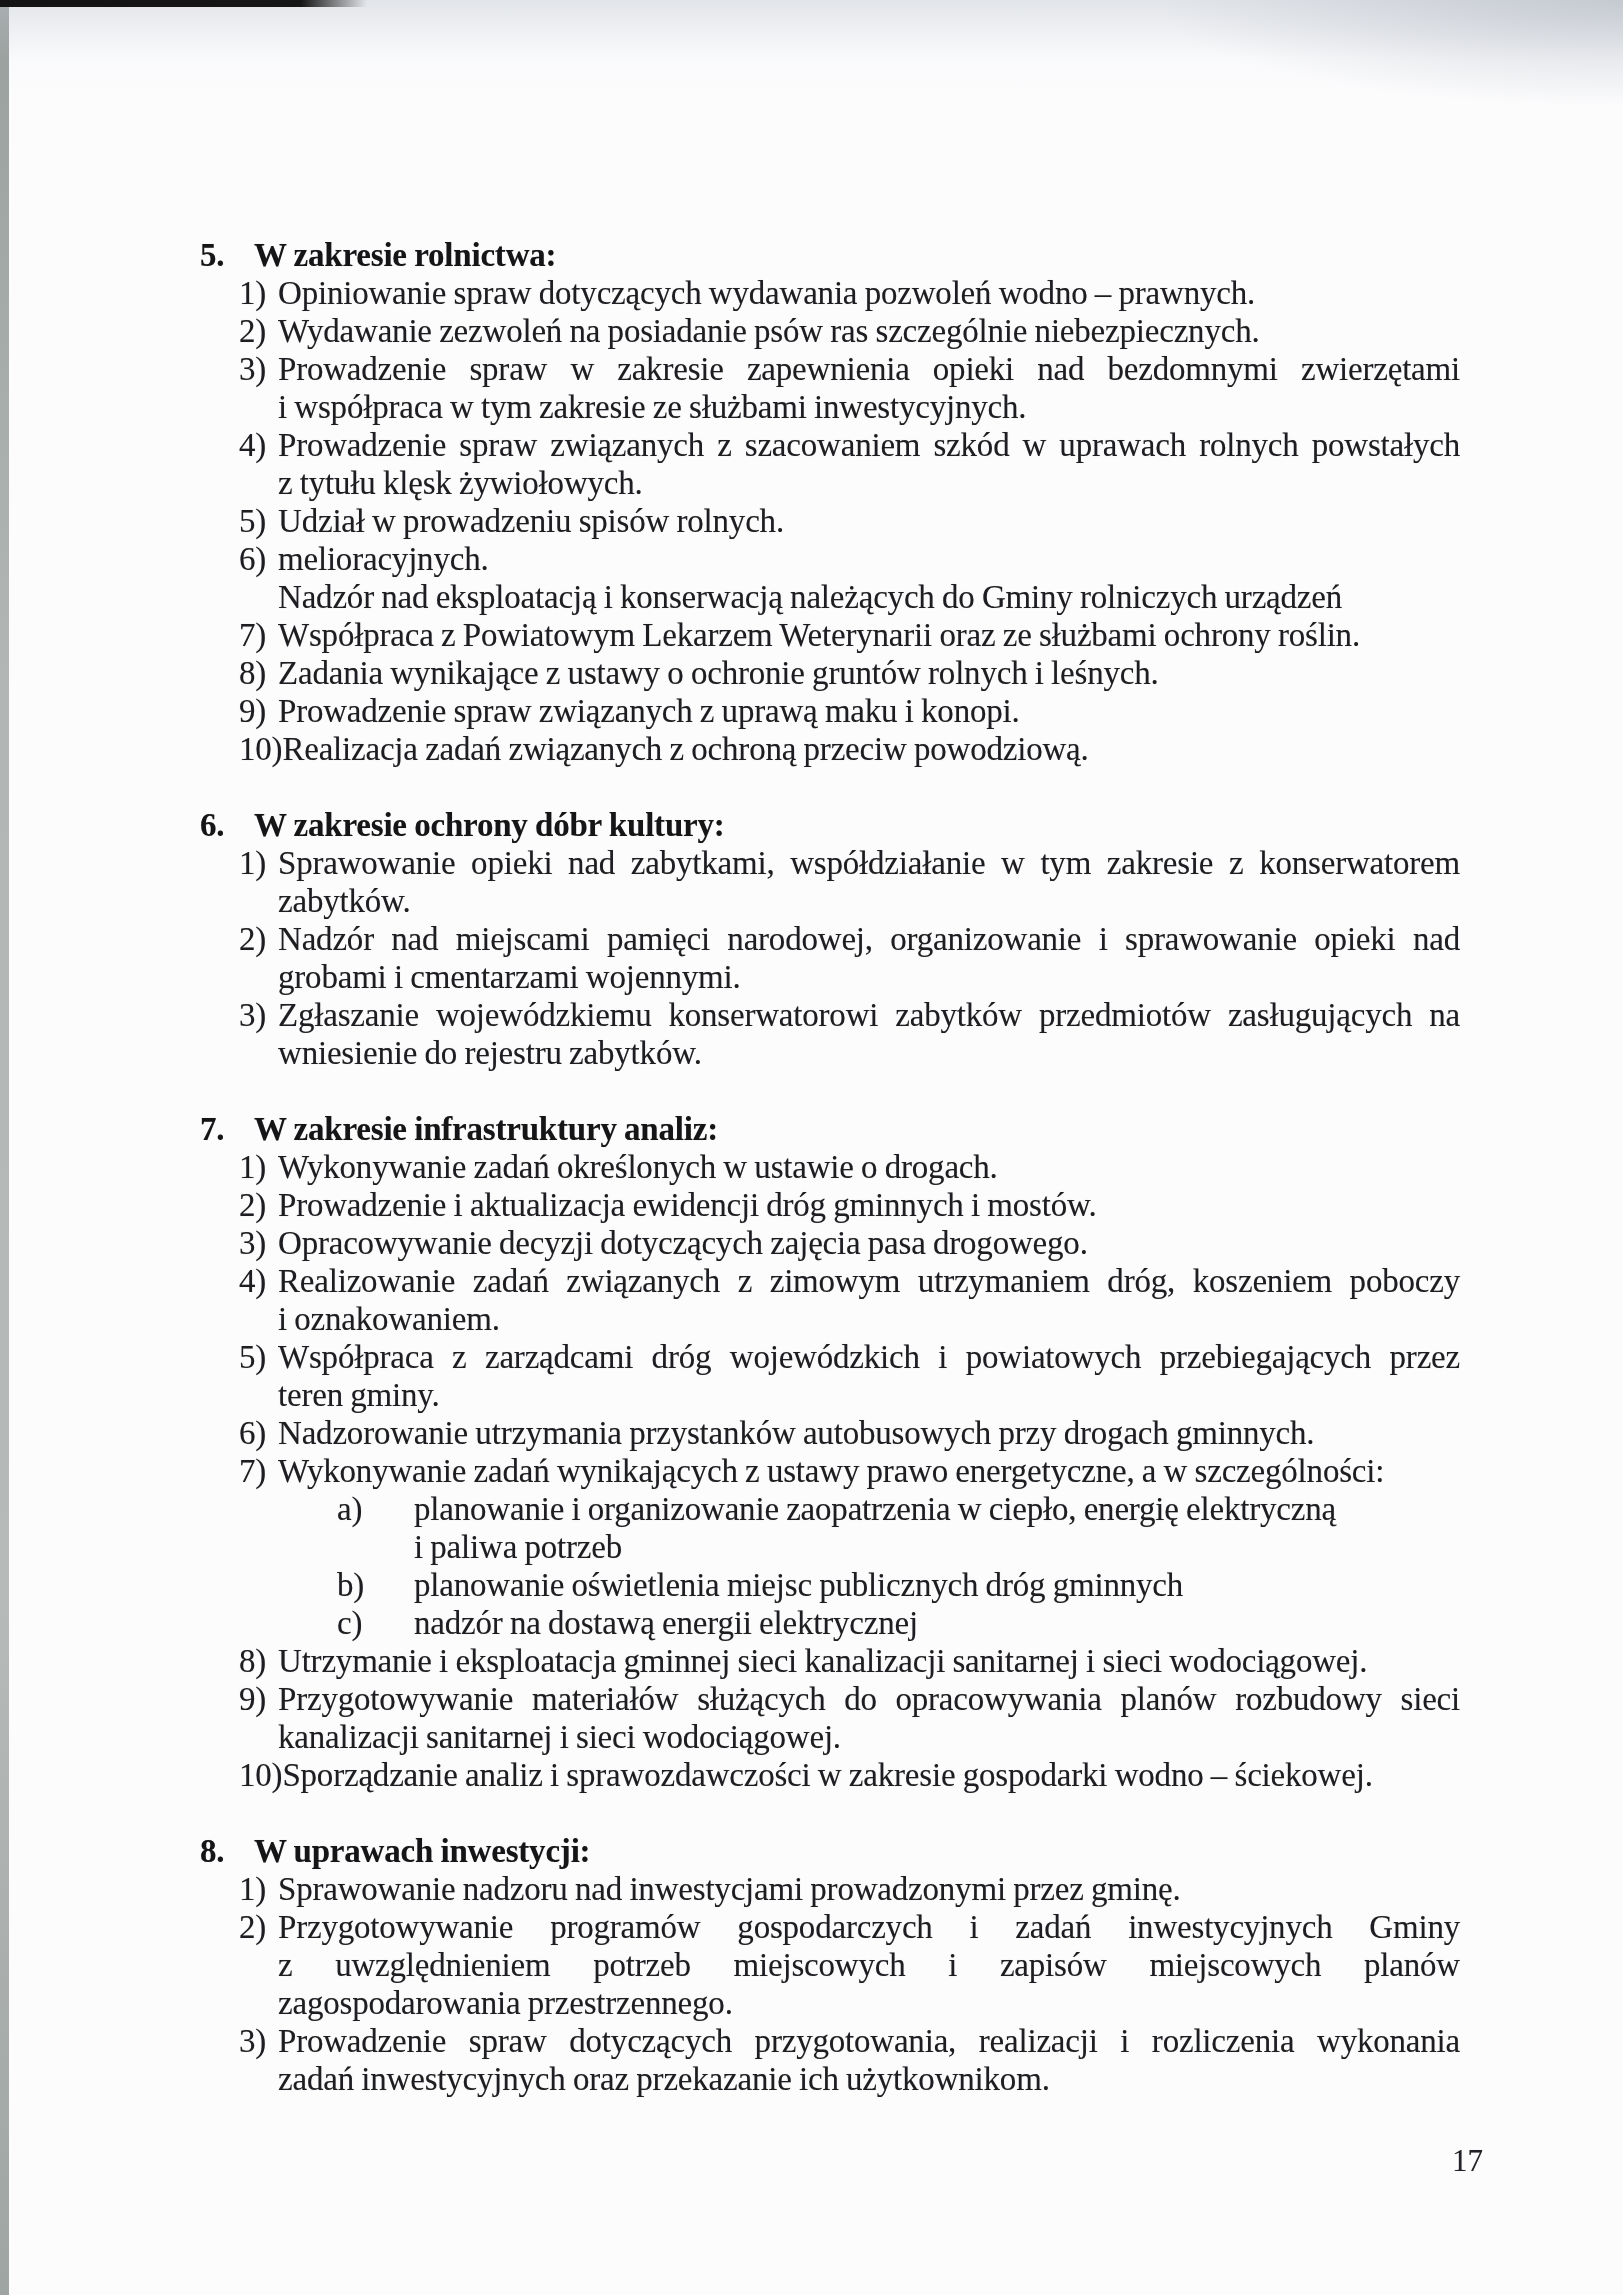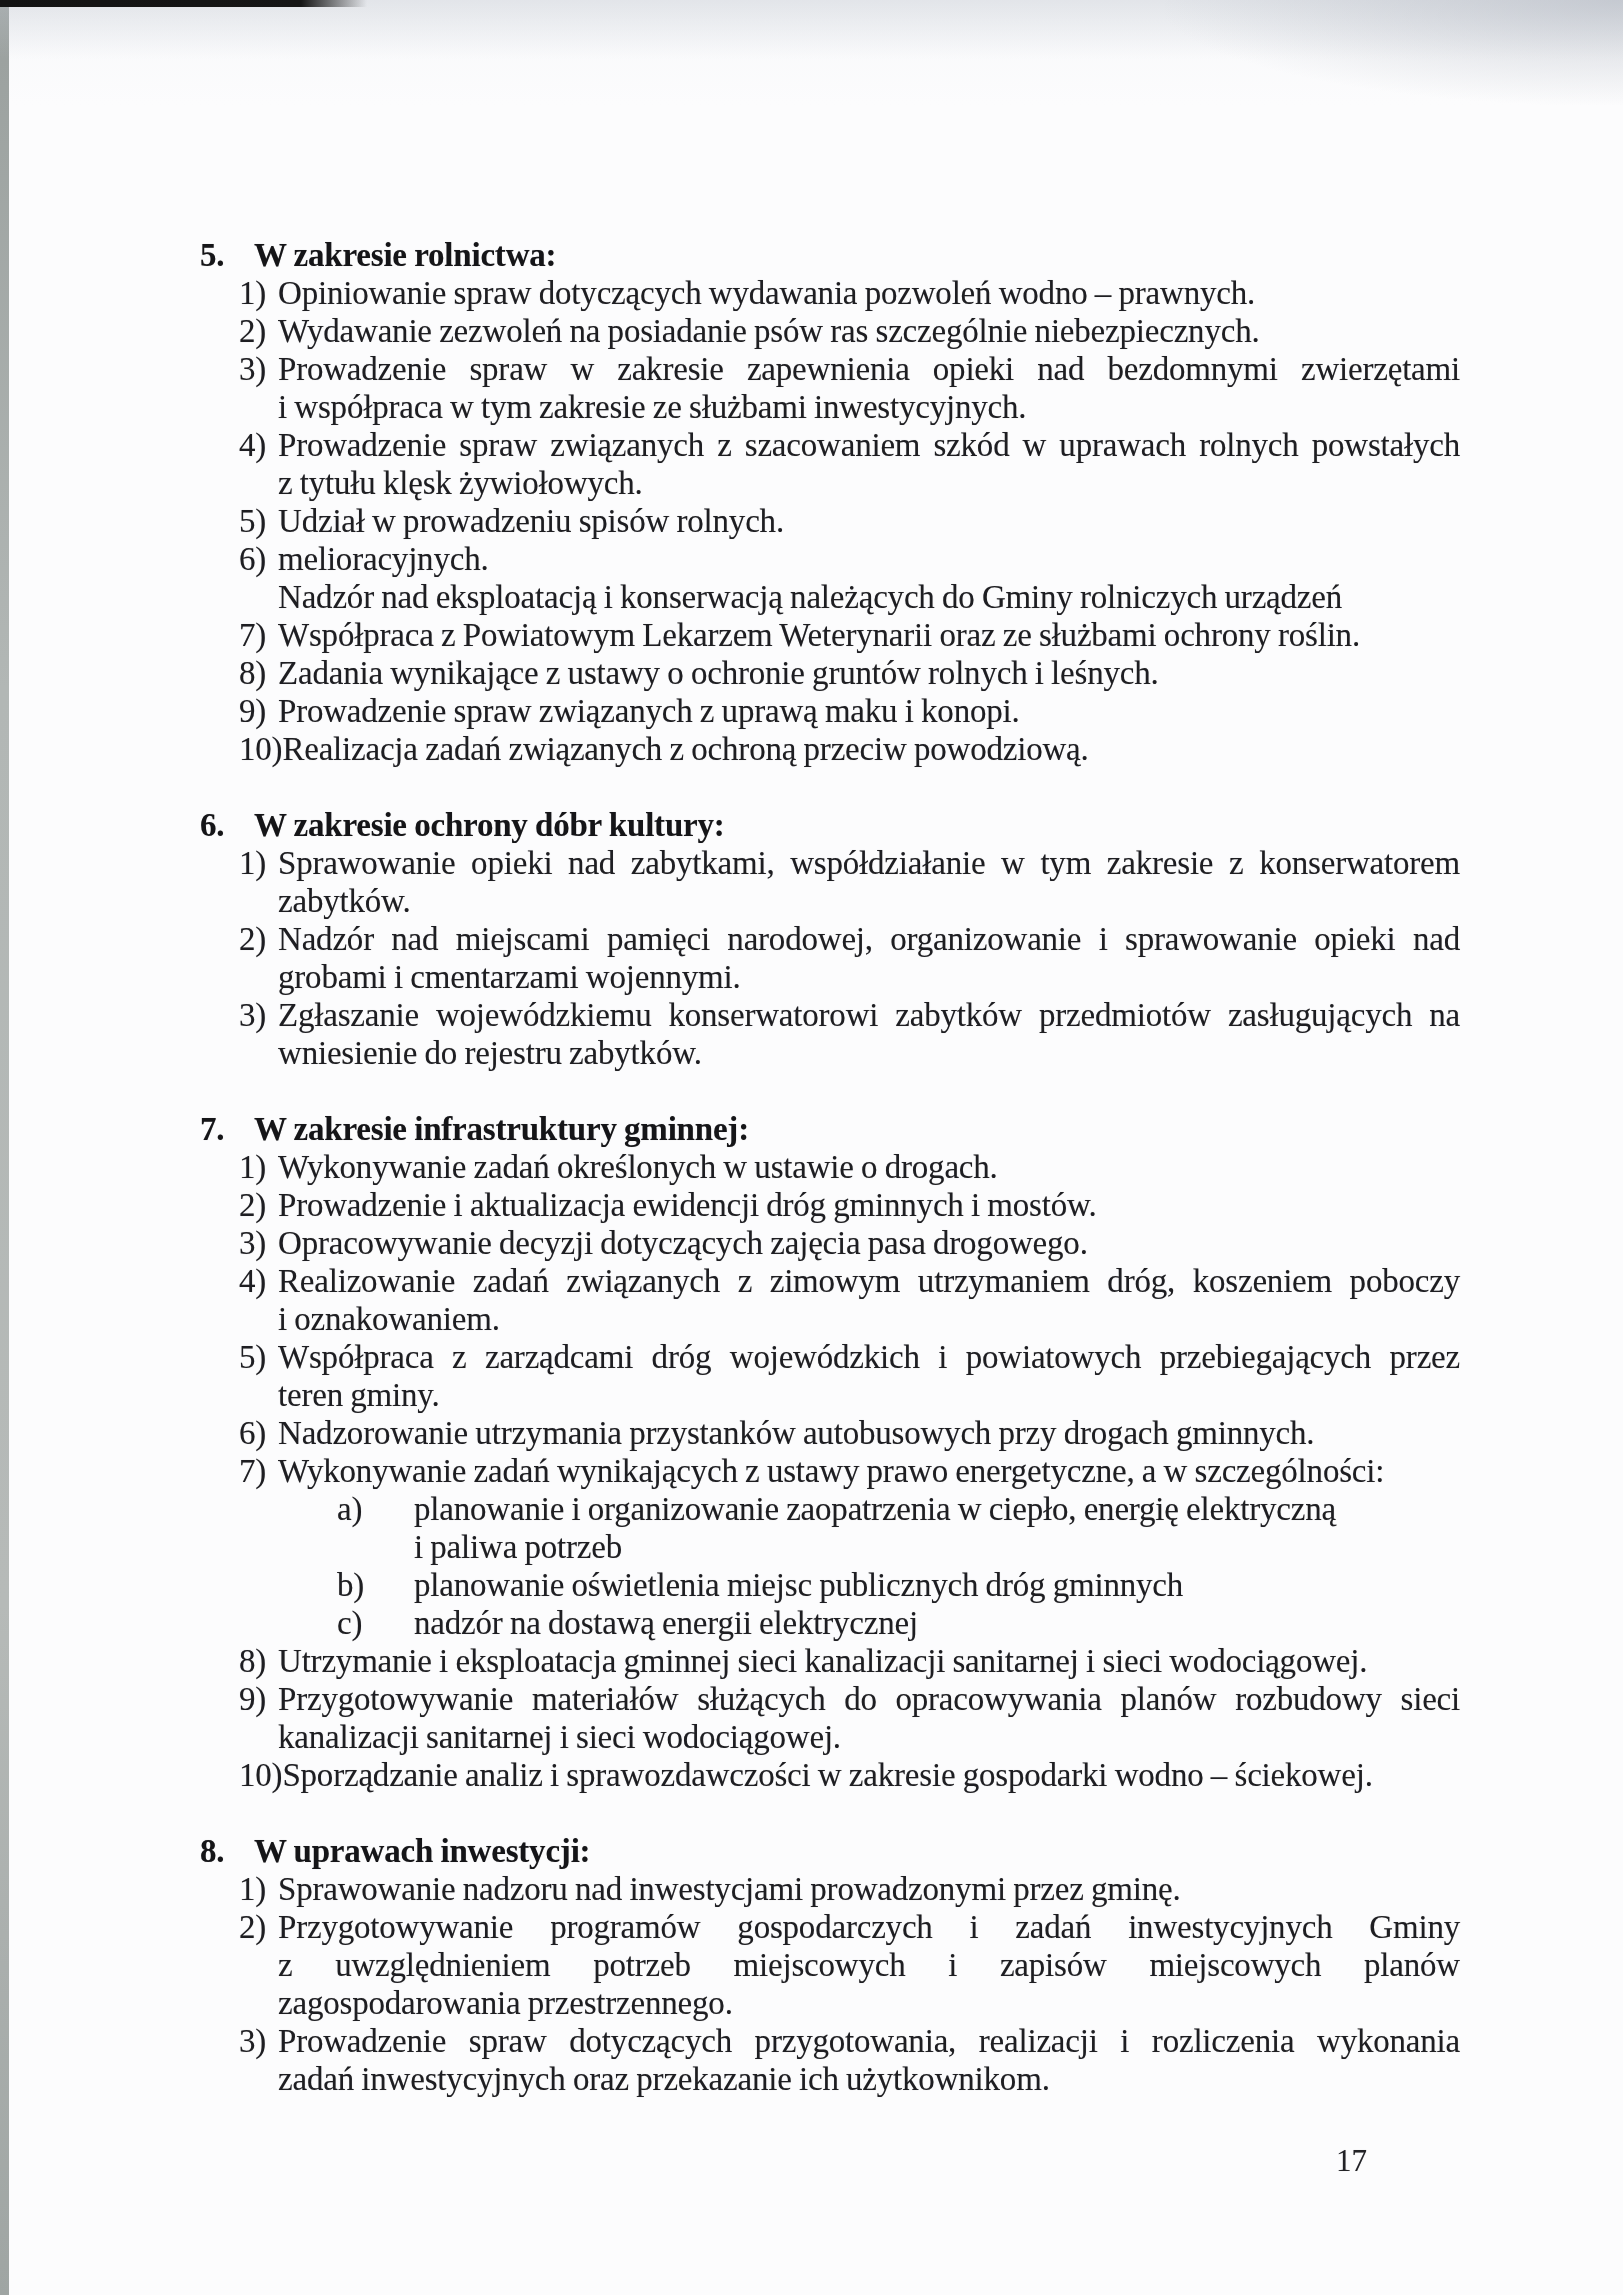--- a/index.html
+++ b/index.html
@@ -63,21 +63,21 @@
   .item .num { min-width: 39px; flex-shrink: 0; }
   .item .txt { flex: 1; min-width: 0; }
   .item .line { text-align: justify; text-align-last: justify; }
   .item .line:last-child { text-align-last: left; }
   .item.sub { margin-left: 337px; width: 1123px; }
   .item.sub .num { min-width: 43px; }
   .item.sub .line { text-align: left; text-align-last: left; margin-left: 34px; }
   .page-number {
     position: absolute;
     top: 2142px;
-    left: 1288px;
+    left: 1404px;
     width: 79px;
     text-align: right;
     font-size: 31px;
     line-height: 38px;
     color: #222226;
     text-shadow: 0 0 0.7px rgba(30,30,30,0.3);
   }
 </style>
 </head>
 <body>
@@ -181,21 +181,21 @@
           <span class="num">3)</span>
           <div class="txt">
             <div class="line">Zgłaszanie wojewódzkiemu konserwatorowi zabytków przedmiotów zasługujących na</div>
             <div class="line">wniesienie do rejestru zabytków.</div>
           </div>
         </div>
       </div>
       <div class="section">
         <div class="sec-head">
           <span class="num">7.</span>
-          <span class="title">W zakresie infrastruktury gminnej:</span>
+          <span class="title">W zakresie infrastruktury analiz:</span>
         </div>
         <div class="item">
           <span class="num">1)</span>
           <div class="txt">
             <div class="line">Wykonywanie zadań określonych w ustawie o drogach.</div>
           </div>
         </div>
         <div class="item">
           <span class="num">2)</span>
           <div class="txt">

